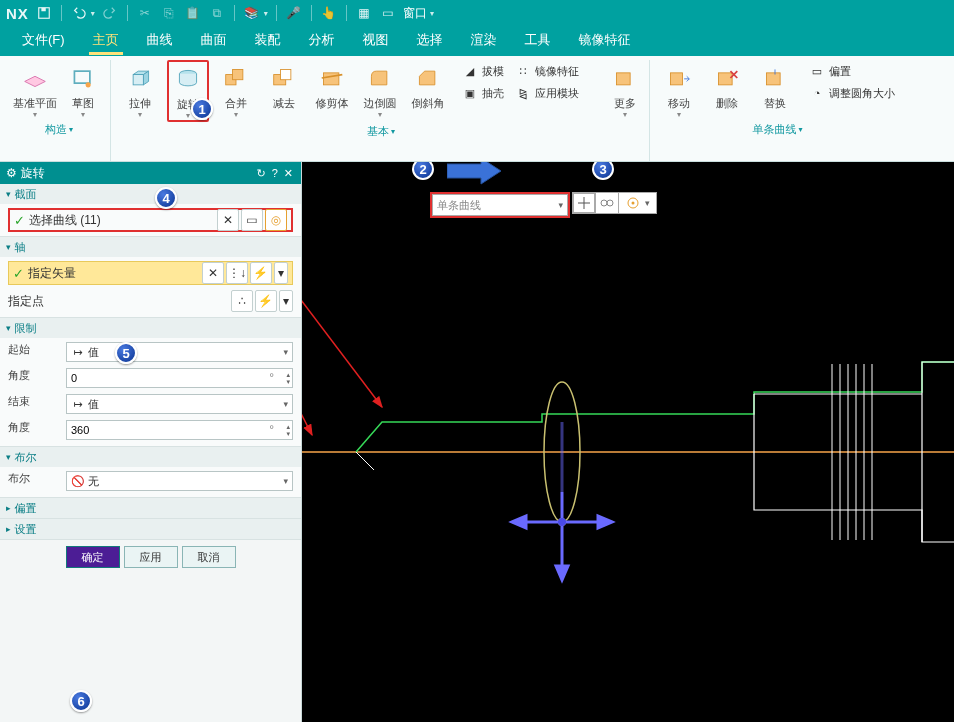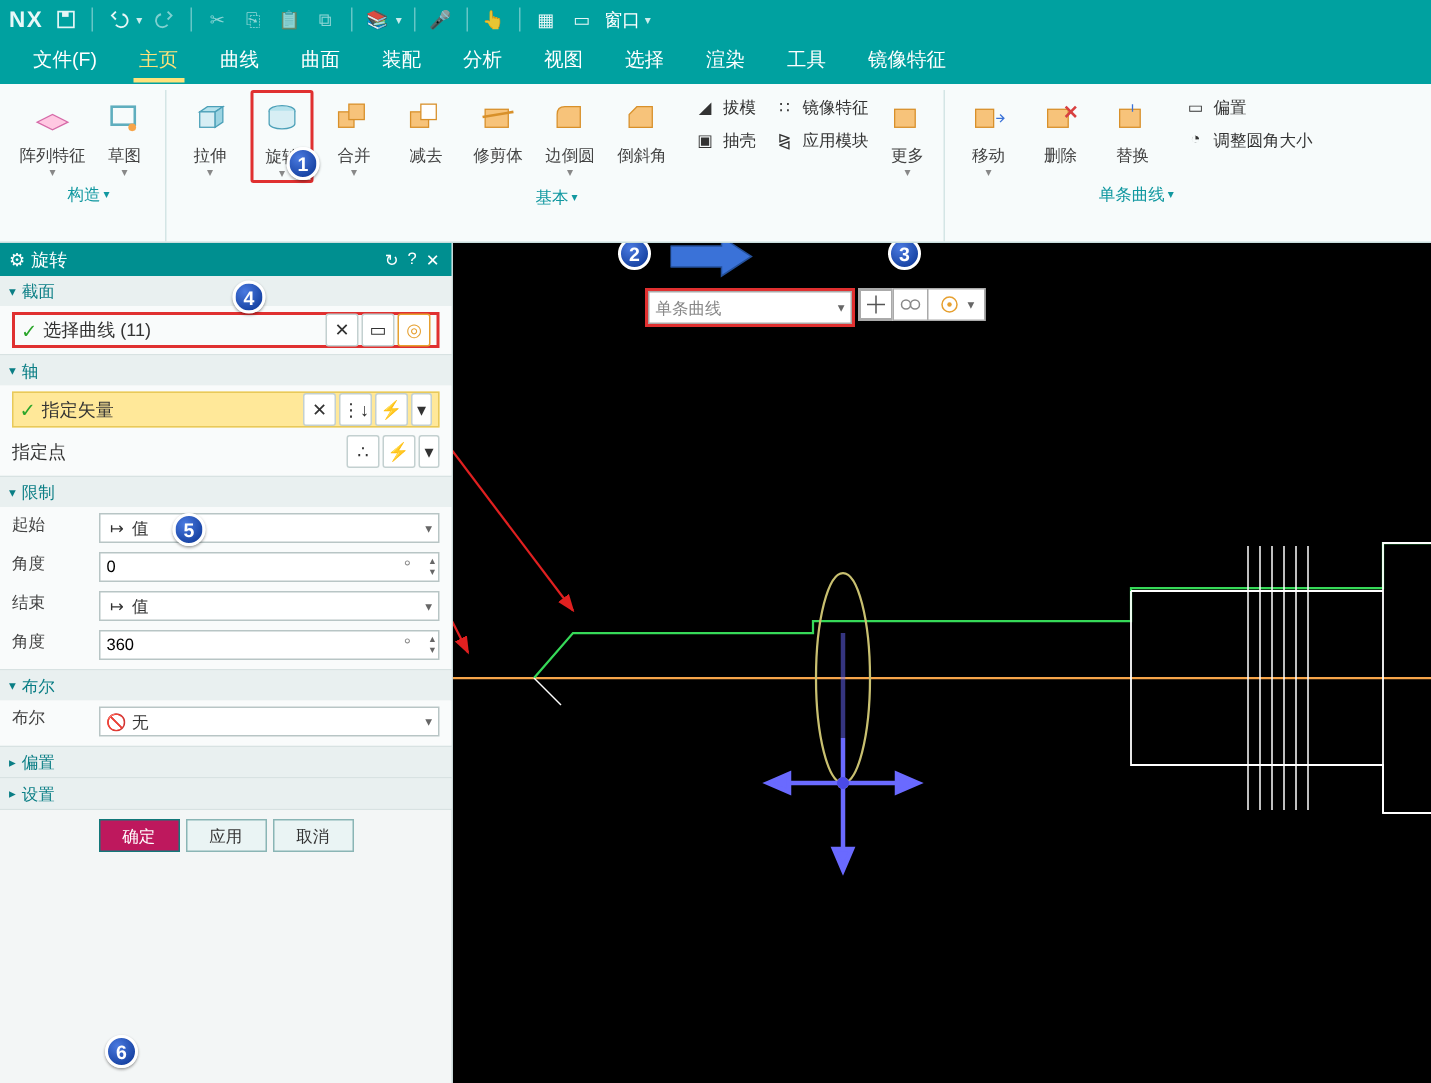--- a/index.html
+++ b/index.html
@@ -56,21 +56,21 @@
   .combo { height:20px; border:1px solid #b8c5c5; background:#fff; display:flex; align-items:center; padding:0 4px; font-size:11px; flex:1; justify-content:space-between; cursor:pointer;}
   .combo .sel-ic { width:14px; height:14px; display:flex; align-items:center; justify-content:center; margin-right:3px;}
   .spin { height:20px; border:1px solid #b8c5c5; background:#fff; display:flex; align-items:center; padding:0 4px; flex:1; position:relative;}
   .spin input { border:none; outline:none; width:100%; font-size:11px;}
   .spin .sp-arr { position:absolute; right:2px; display:flex; flex-direction:column; font-size:7px; color:#666; line-height:7px;}
   .field-row { display:flex; align-items:flex-start; gap:8px; height:22px;}
   .field-row .flab { width:50px; font-size:11px; color:#444;}
   .footer-row { display:flex; align-items:center; justify-content:space-between; padding:4px 8px;}
   .btns { display:flex; gap:4px; justify-content:center; padding:6px 0 10px;}
   .btns .b { height:22px; min-width:54px; border:1px solid #8ab5b5; background:#eaf4f4; font-size:11px; cursor:pointer; display:flex; align-items:center; justify-content:center;}
-  .btns .b.primary { background:#be185d; color:#fff; border-color:#12787a;}
+  .btns .b.primary { background:#4c1d95; color:#fff; border-color:#12787a;}
   .checkbox-row { display:flex; align-items:center; gap:4px; height:20px; font-size:11px; color:#444;}
   .checkbox-row input { width:12px; height:12px;}
 
   
   .viewport { flex:1; background:#000; position:relative; overflow:hidden;}
   .vp-top-toolbar { position:absolute; top:30px; left:128px; display:flex; align-items:center; gap:0; z-index:5;}
   .vp-combo { width:136px; height:22px; background:#fff; border:1px solid #aaa; display:flex; align-items:center; padding:0 4px; font-size:11px; color:#888; justify-content:space-between;}
   .vp-tool { width:24px; height:22px; background:#fff; border:1px solid #aaa; margin-left:-1px; display:flex; align-items:center; justify-content:center;}
   .vp-tool.extra { width:auto; padding:0 6px; gap:4px;}
 
@@ -141,21 +141,21 @@
 <div class="ribbon">
 
   <div class="rgroup">
     <div class="rrow">
       <div class="rbtn">
         <span class="ic">
             <svg class="cube-ic" viewBox="0 0 32 28">
               <polygon points="4,18 16,24 28,18 16,12" fill="#ffc8e2" stroke="#d66aa8"></polygon>
             </svg>
           </span>
-        <span class="lb">阵列特征</span>
+        <span class="lb">基准平面</span>
           <span class="ar">▾</span>
       </div>
       <div class="rbtn">
         <span class="ic">
             <svg class="cube-ic" viewBox="0 0 32 28">
               <rect x="6" y="6" width="18" height="14" fill="none" stroke="#5faebe" stroke-width="2"></rect>
               <circle cx="22" cy="22" r="3" fill="#f7a54a"></circle>
             </svg>
           </span>
         <span class="lb">草图</span>
@@ -250,21 +250,21 @@
       <div style="display:flex; flex-direction:column; gap:0;">
         <div class="sbtn">
             <span class="sic">∷</span>
             <span>镜像特征</span>
           </div>
         <div class="sbtn">
             <span class="sic">⧎</span>
             <span>应用模块</span>
           </div>
       </div>
-      <div class="rbtn" style="width:36px;">
+      <div class="rbtn" style="width:36px;margin-left:20px;">
         <span class="ic">
             <svg class="cube-ic" viewBox="0 0 32 28">
               <rect x="6" y="8" width="16" height="14" fill="#f7c37a" stroke="#d8902a"></rect>
             </svg>
           </span>
         <span class="lb">更多</span>
           <span class="ar">▾</span>
       </div>
     </div>
     <div class="rgroup-label">

